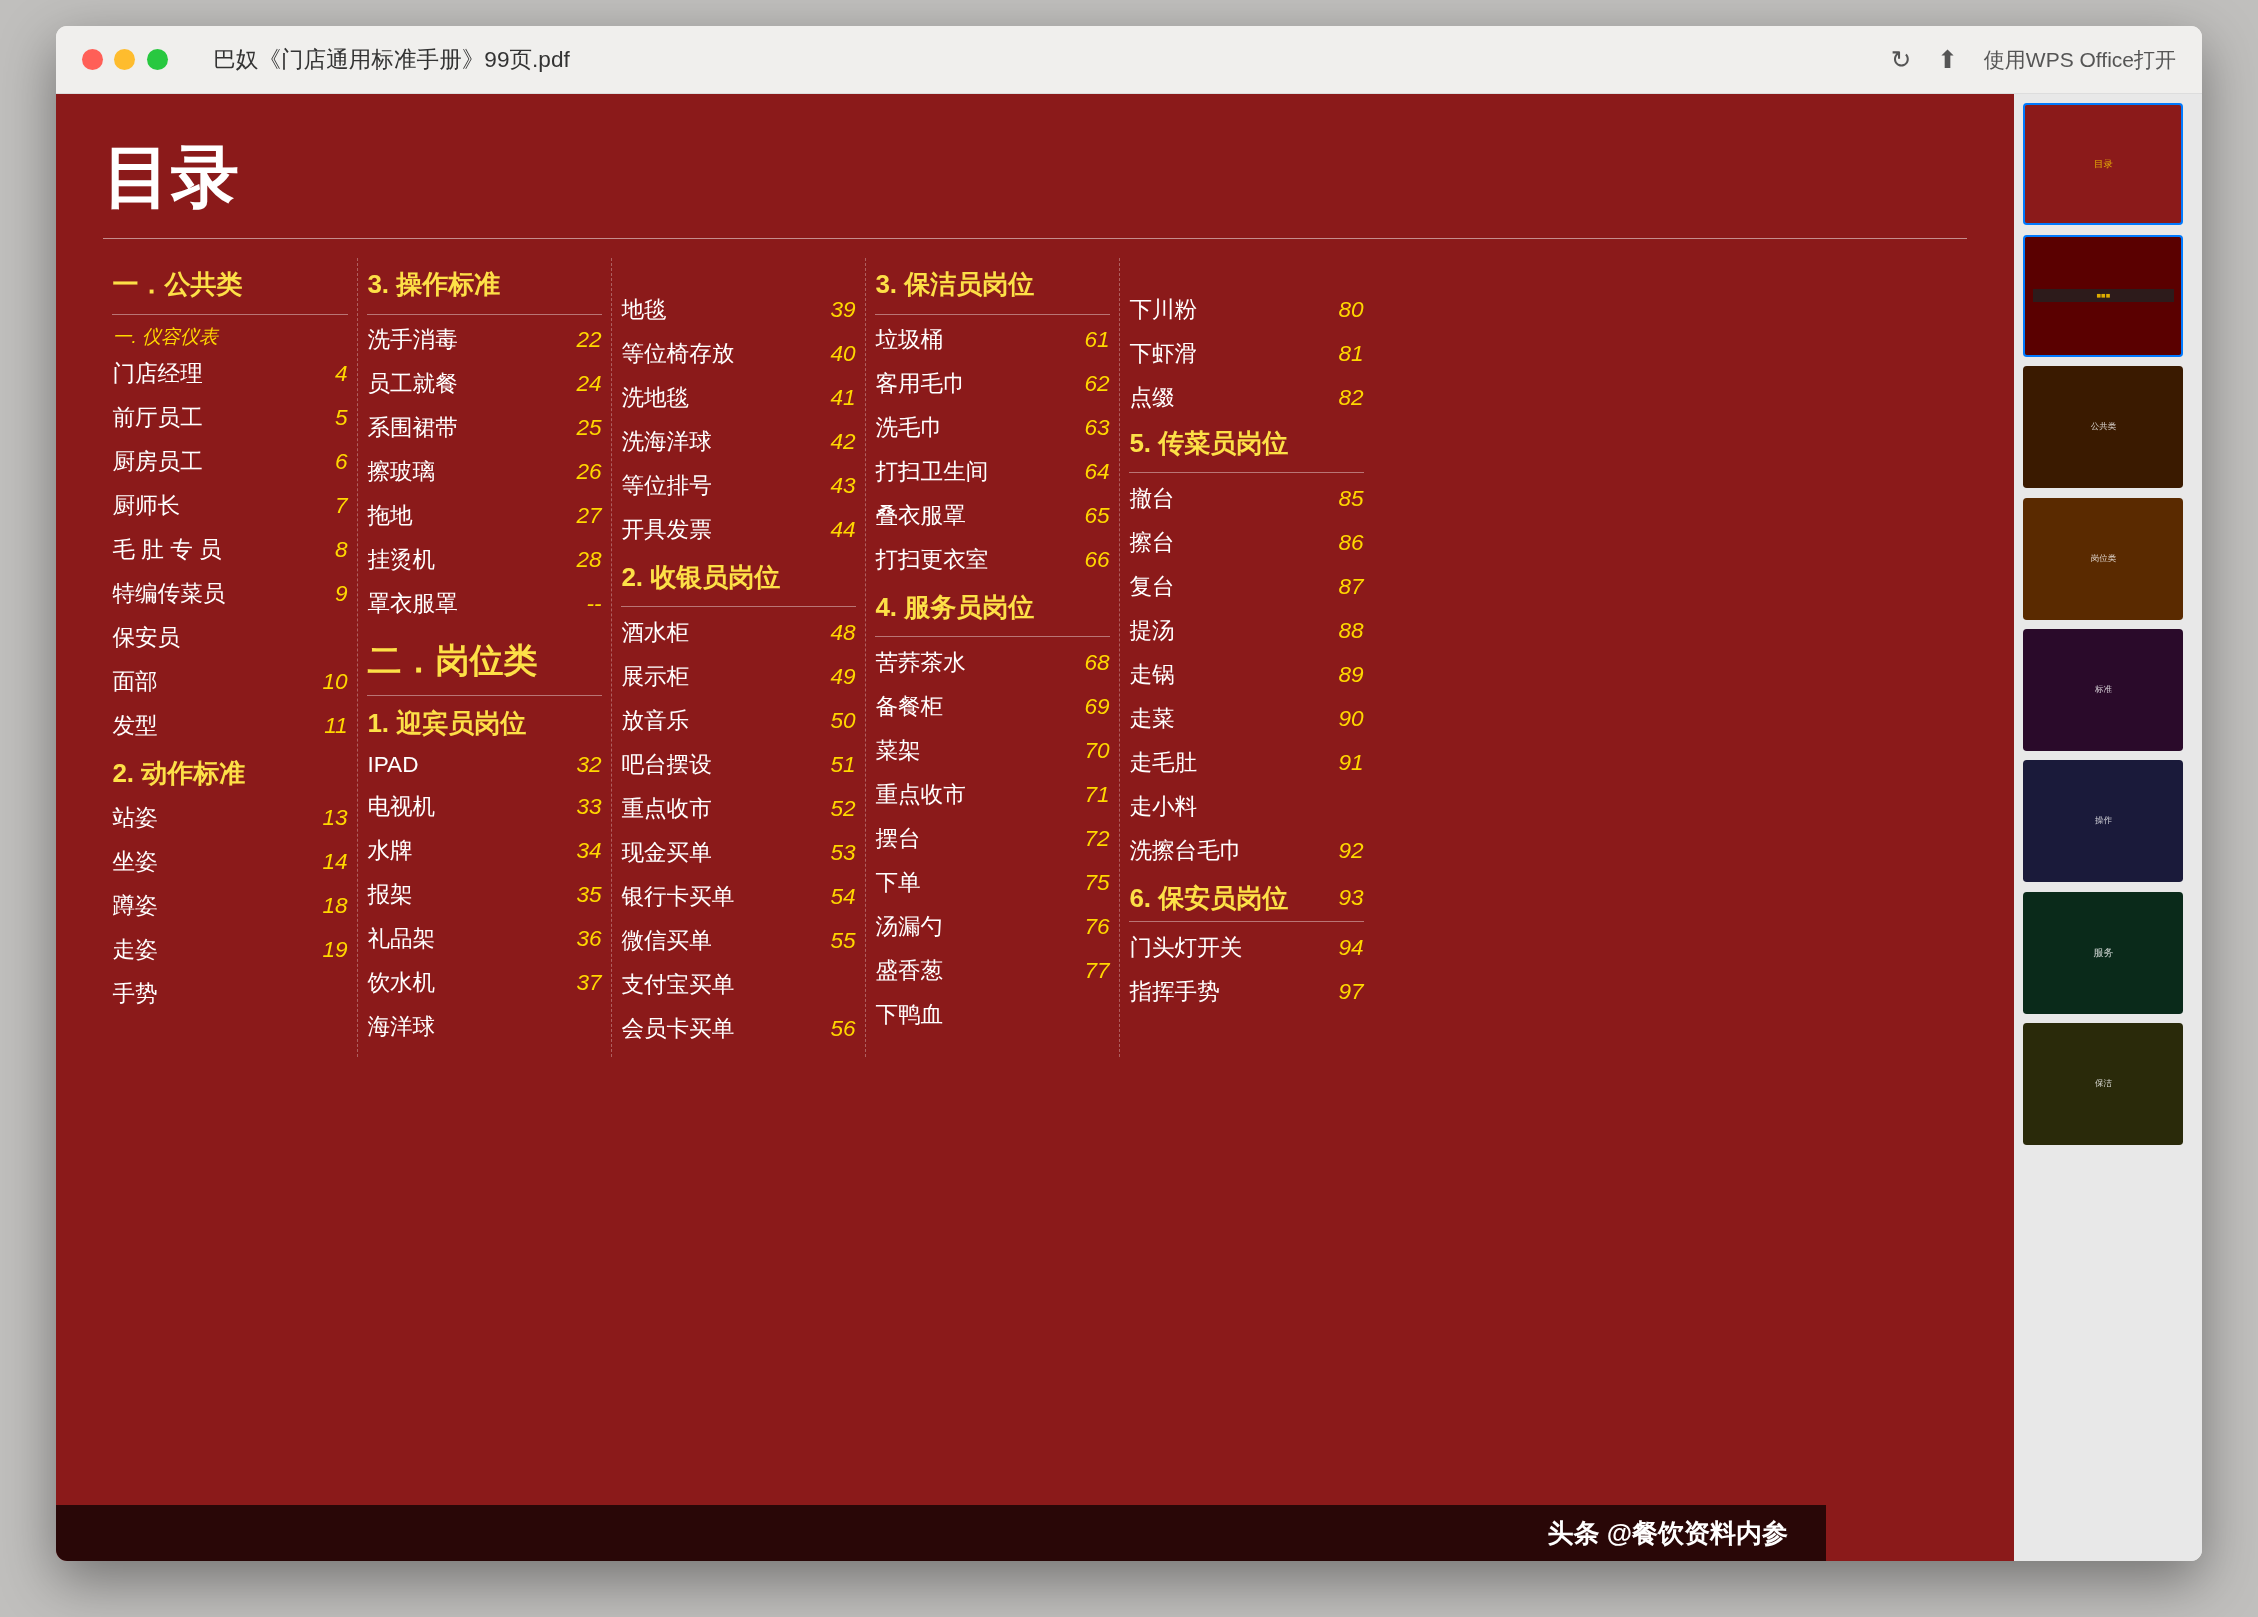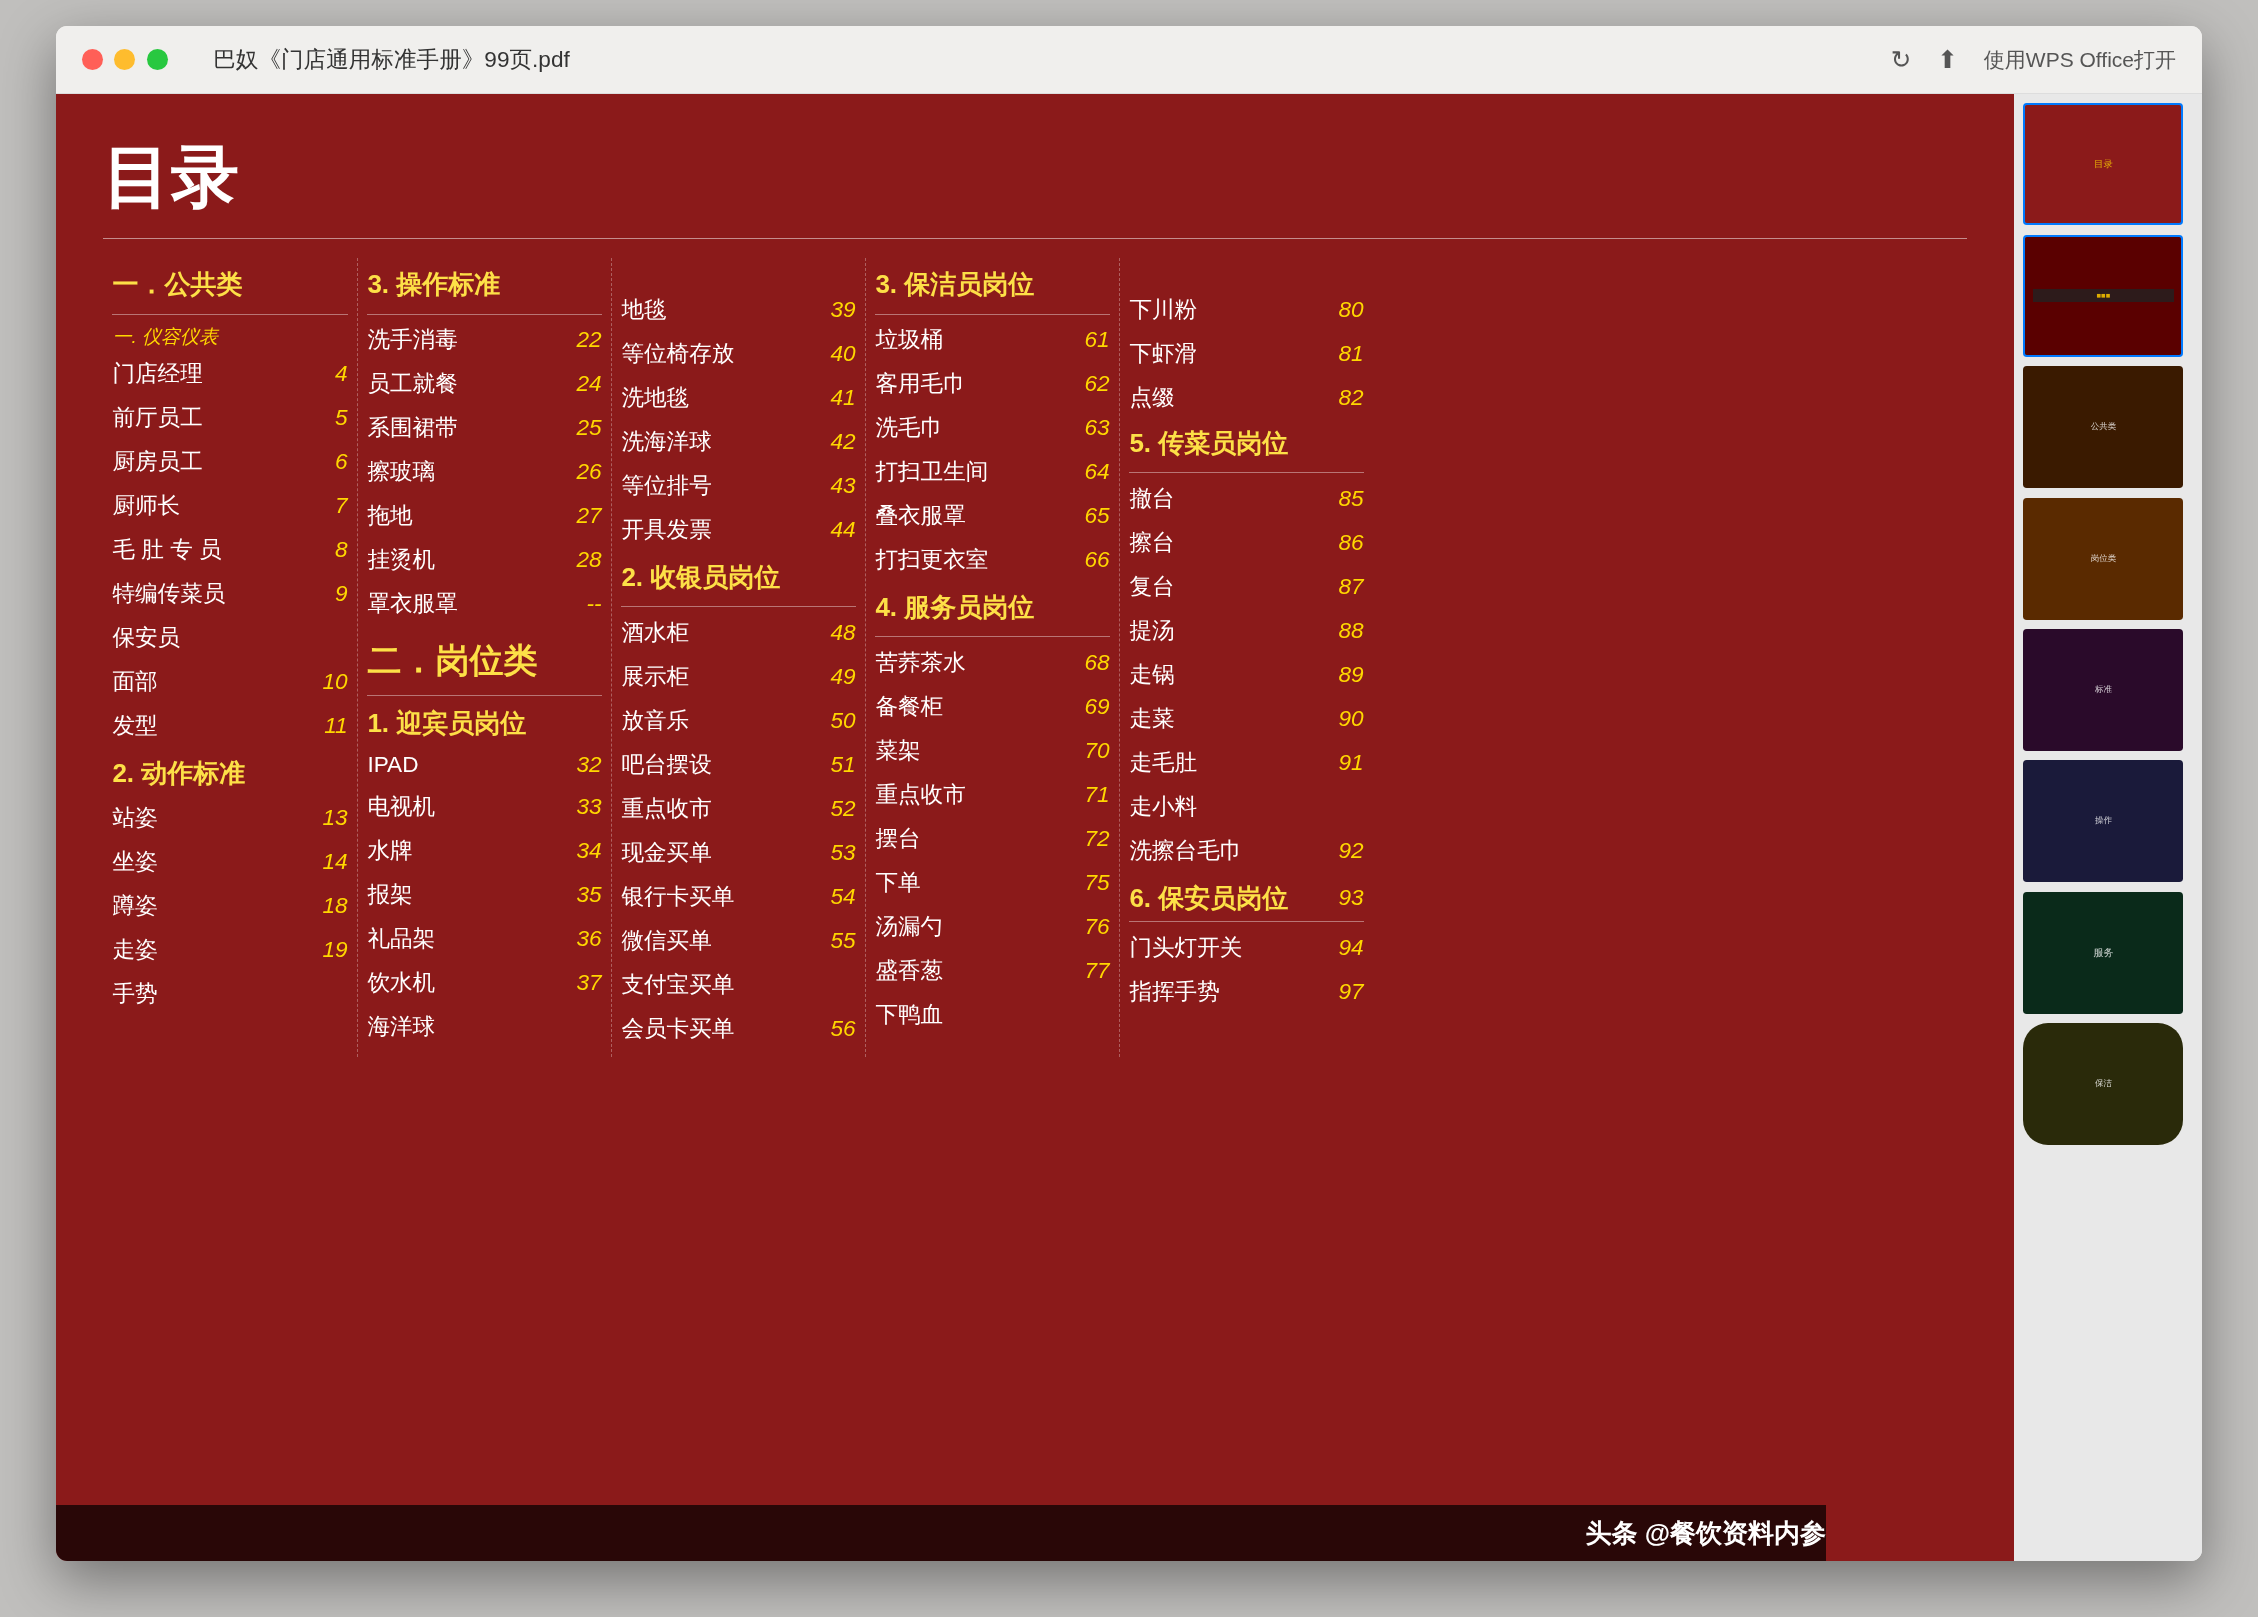--- a/index.html
+++ b/index.html
@@ -181,20 +181,21 @@
     .footer-bar {
       position: absolute;
       bottom: 0;
       left: 0;
       right: 188px;
       height: 56px;
       background: rgba(0,0,0,0.7);
       display: flex;
       align-items: center;
       justify-content: flex-end;
+      padding-right: 38px;
     }
 
     .footer-text {
       font-size: 26px;
       color: #fff;
       font-weight: bold;
     }
 
     .section-divider {
       border-top: 0.9px solid rgba(255,255,255,0.4);
@@ -613,21 +614,21 @@
           <div style="font-size:8.5px;color:#fff;">操作</div>
         </div>
       </div>
 
       <div class="thumb" style="background:#0a2a1a;">
         <div class="thumb-inner">
           <div style="font-size:10px;color:#fff;text-align:right;">服务</div>
         </div>
       </div>
 
-      <div class="thumb" style="background:#2a2a0a;border-radius:25px;">
+      <div class="thumb" style="background:#2a2a0a;">
         <div class="thumb-inner">
           <div style="font-size:8.5px;color:#fff;">保洁</div>
         </div>
       </div>
     </div>
   </div>
 </div>
 
 
 </body></html>

